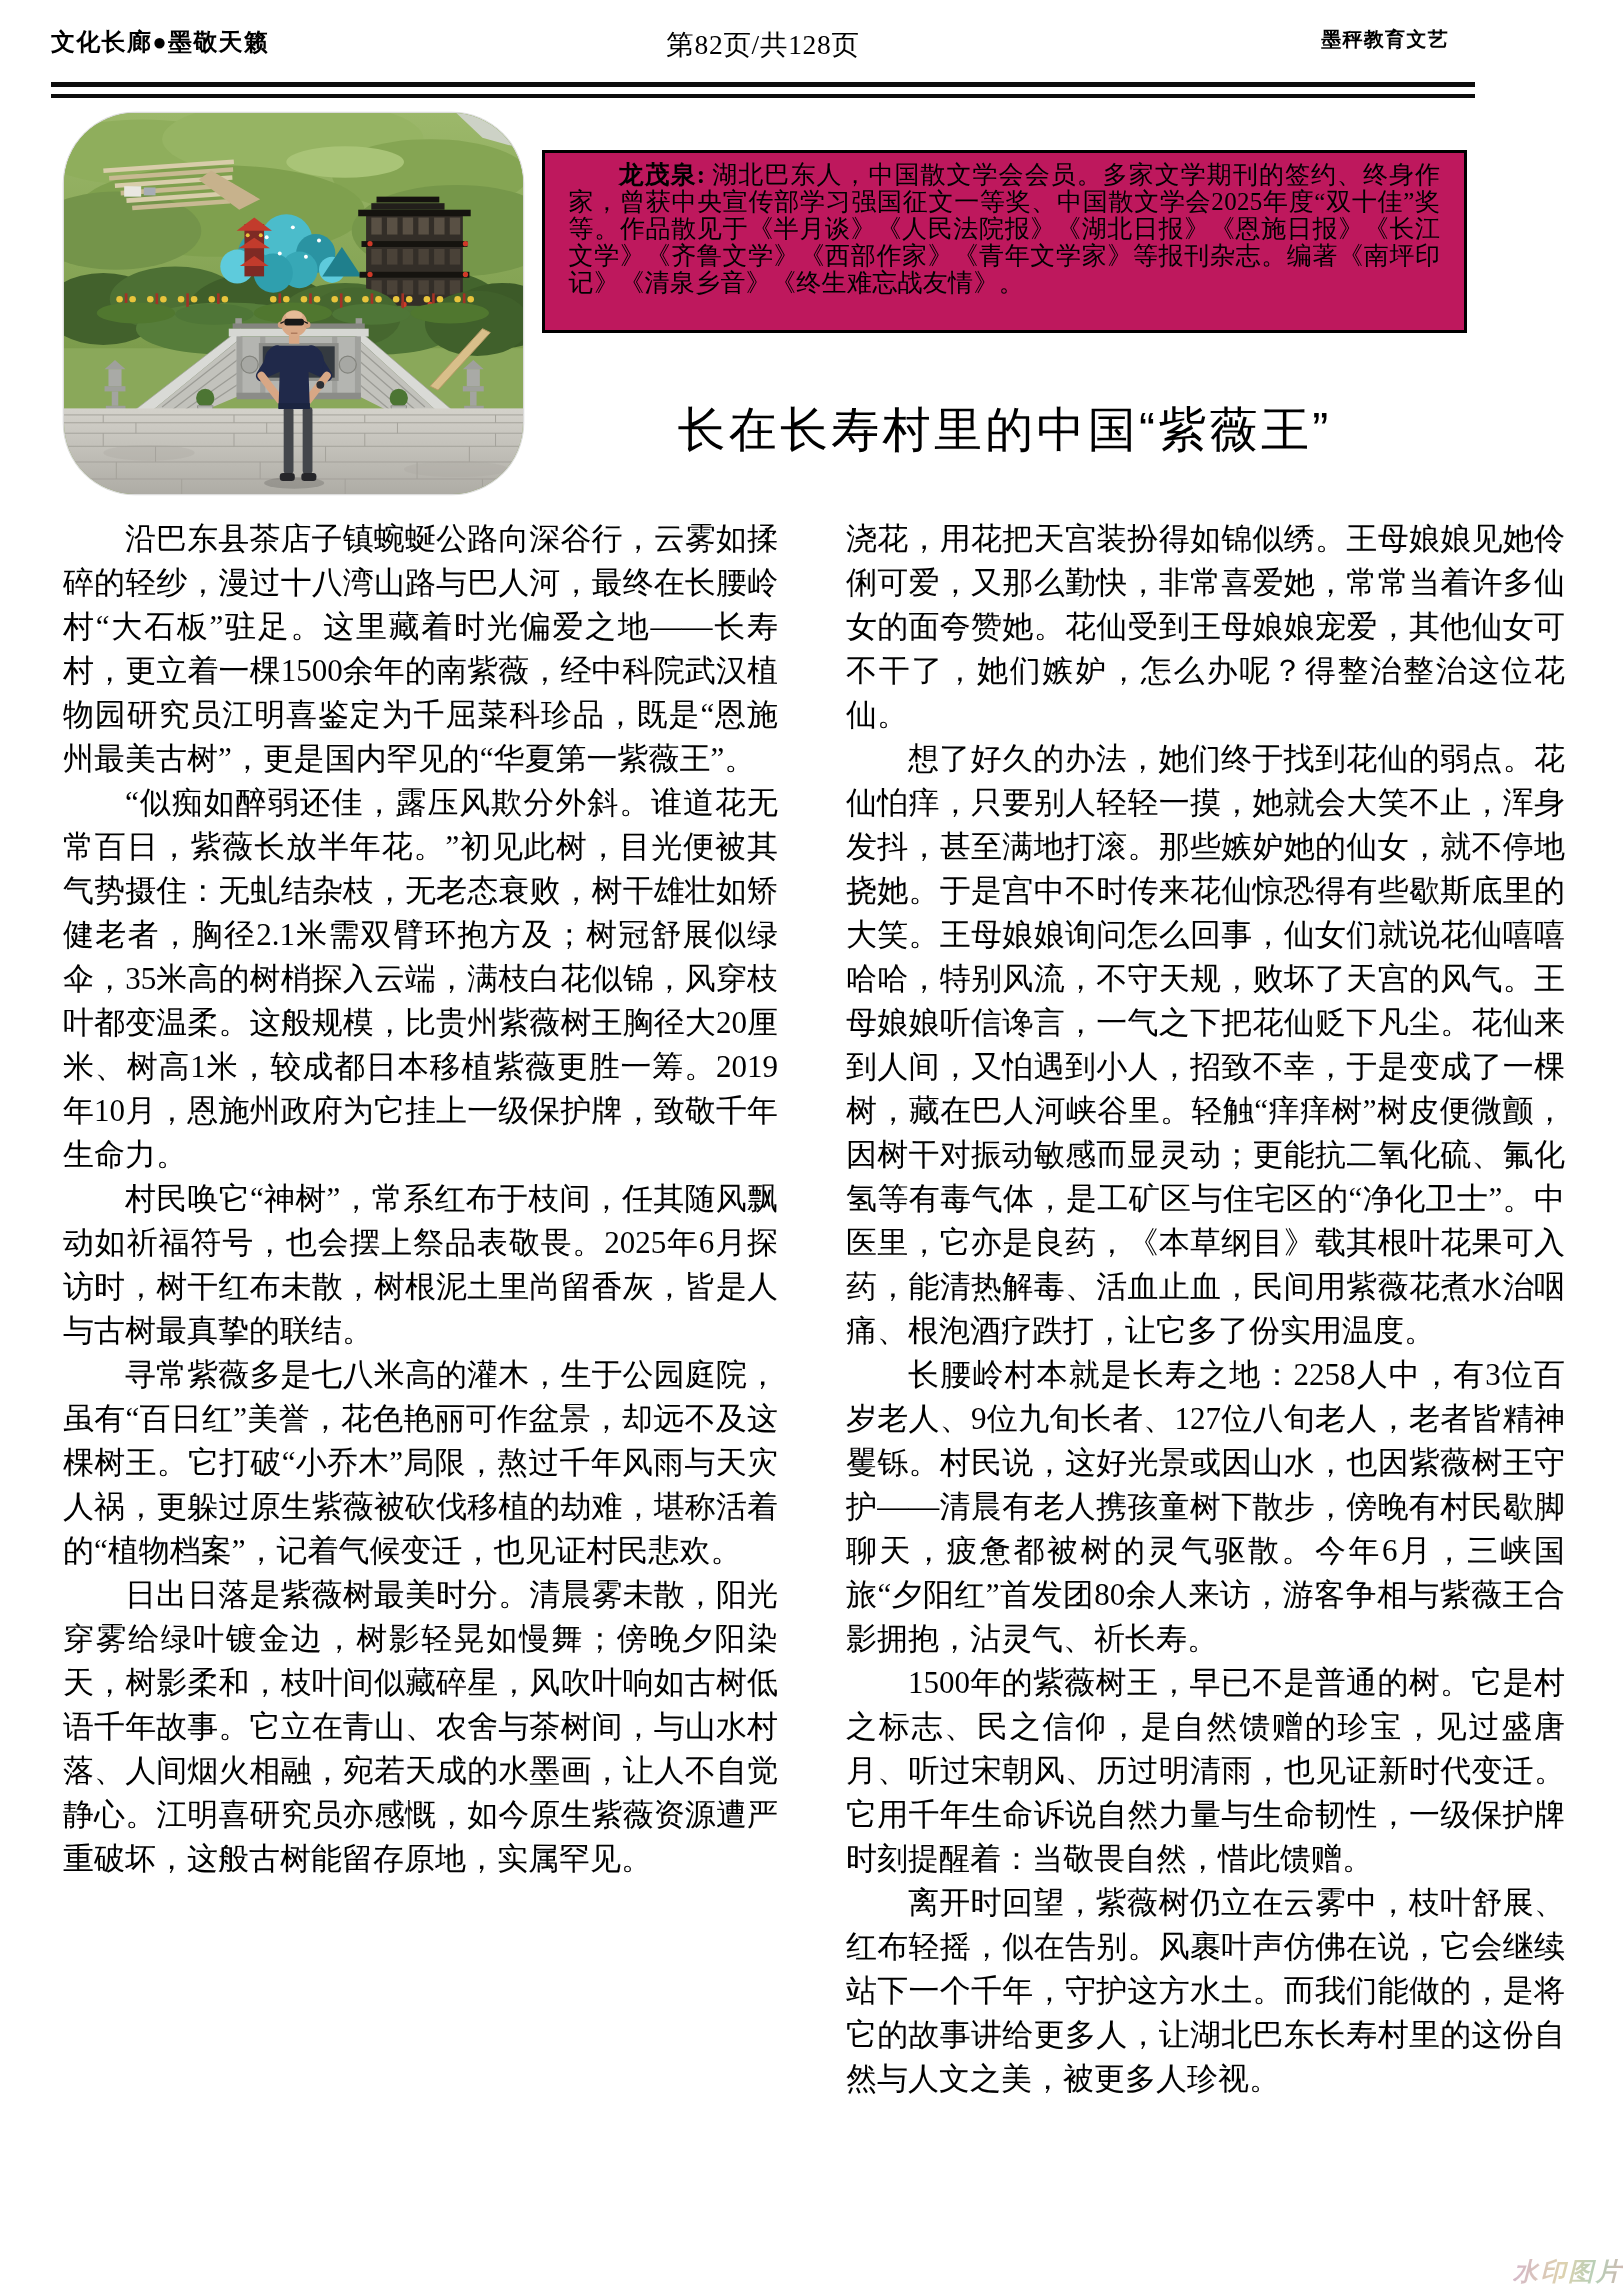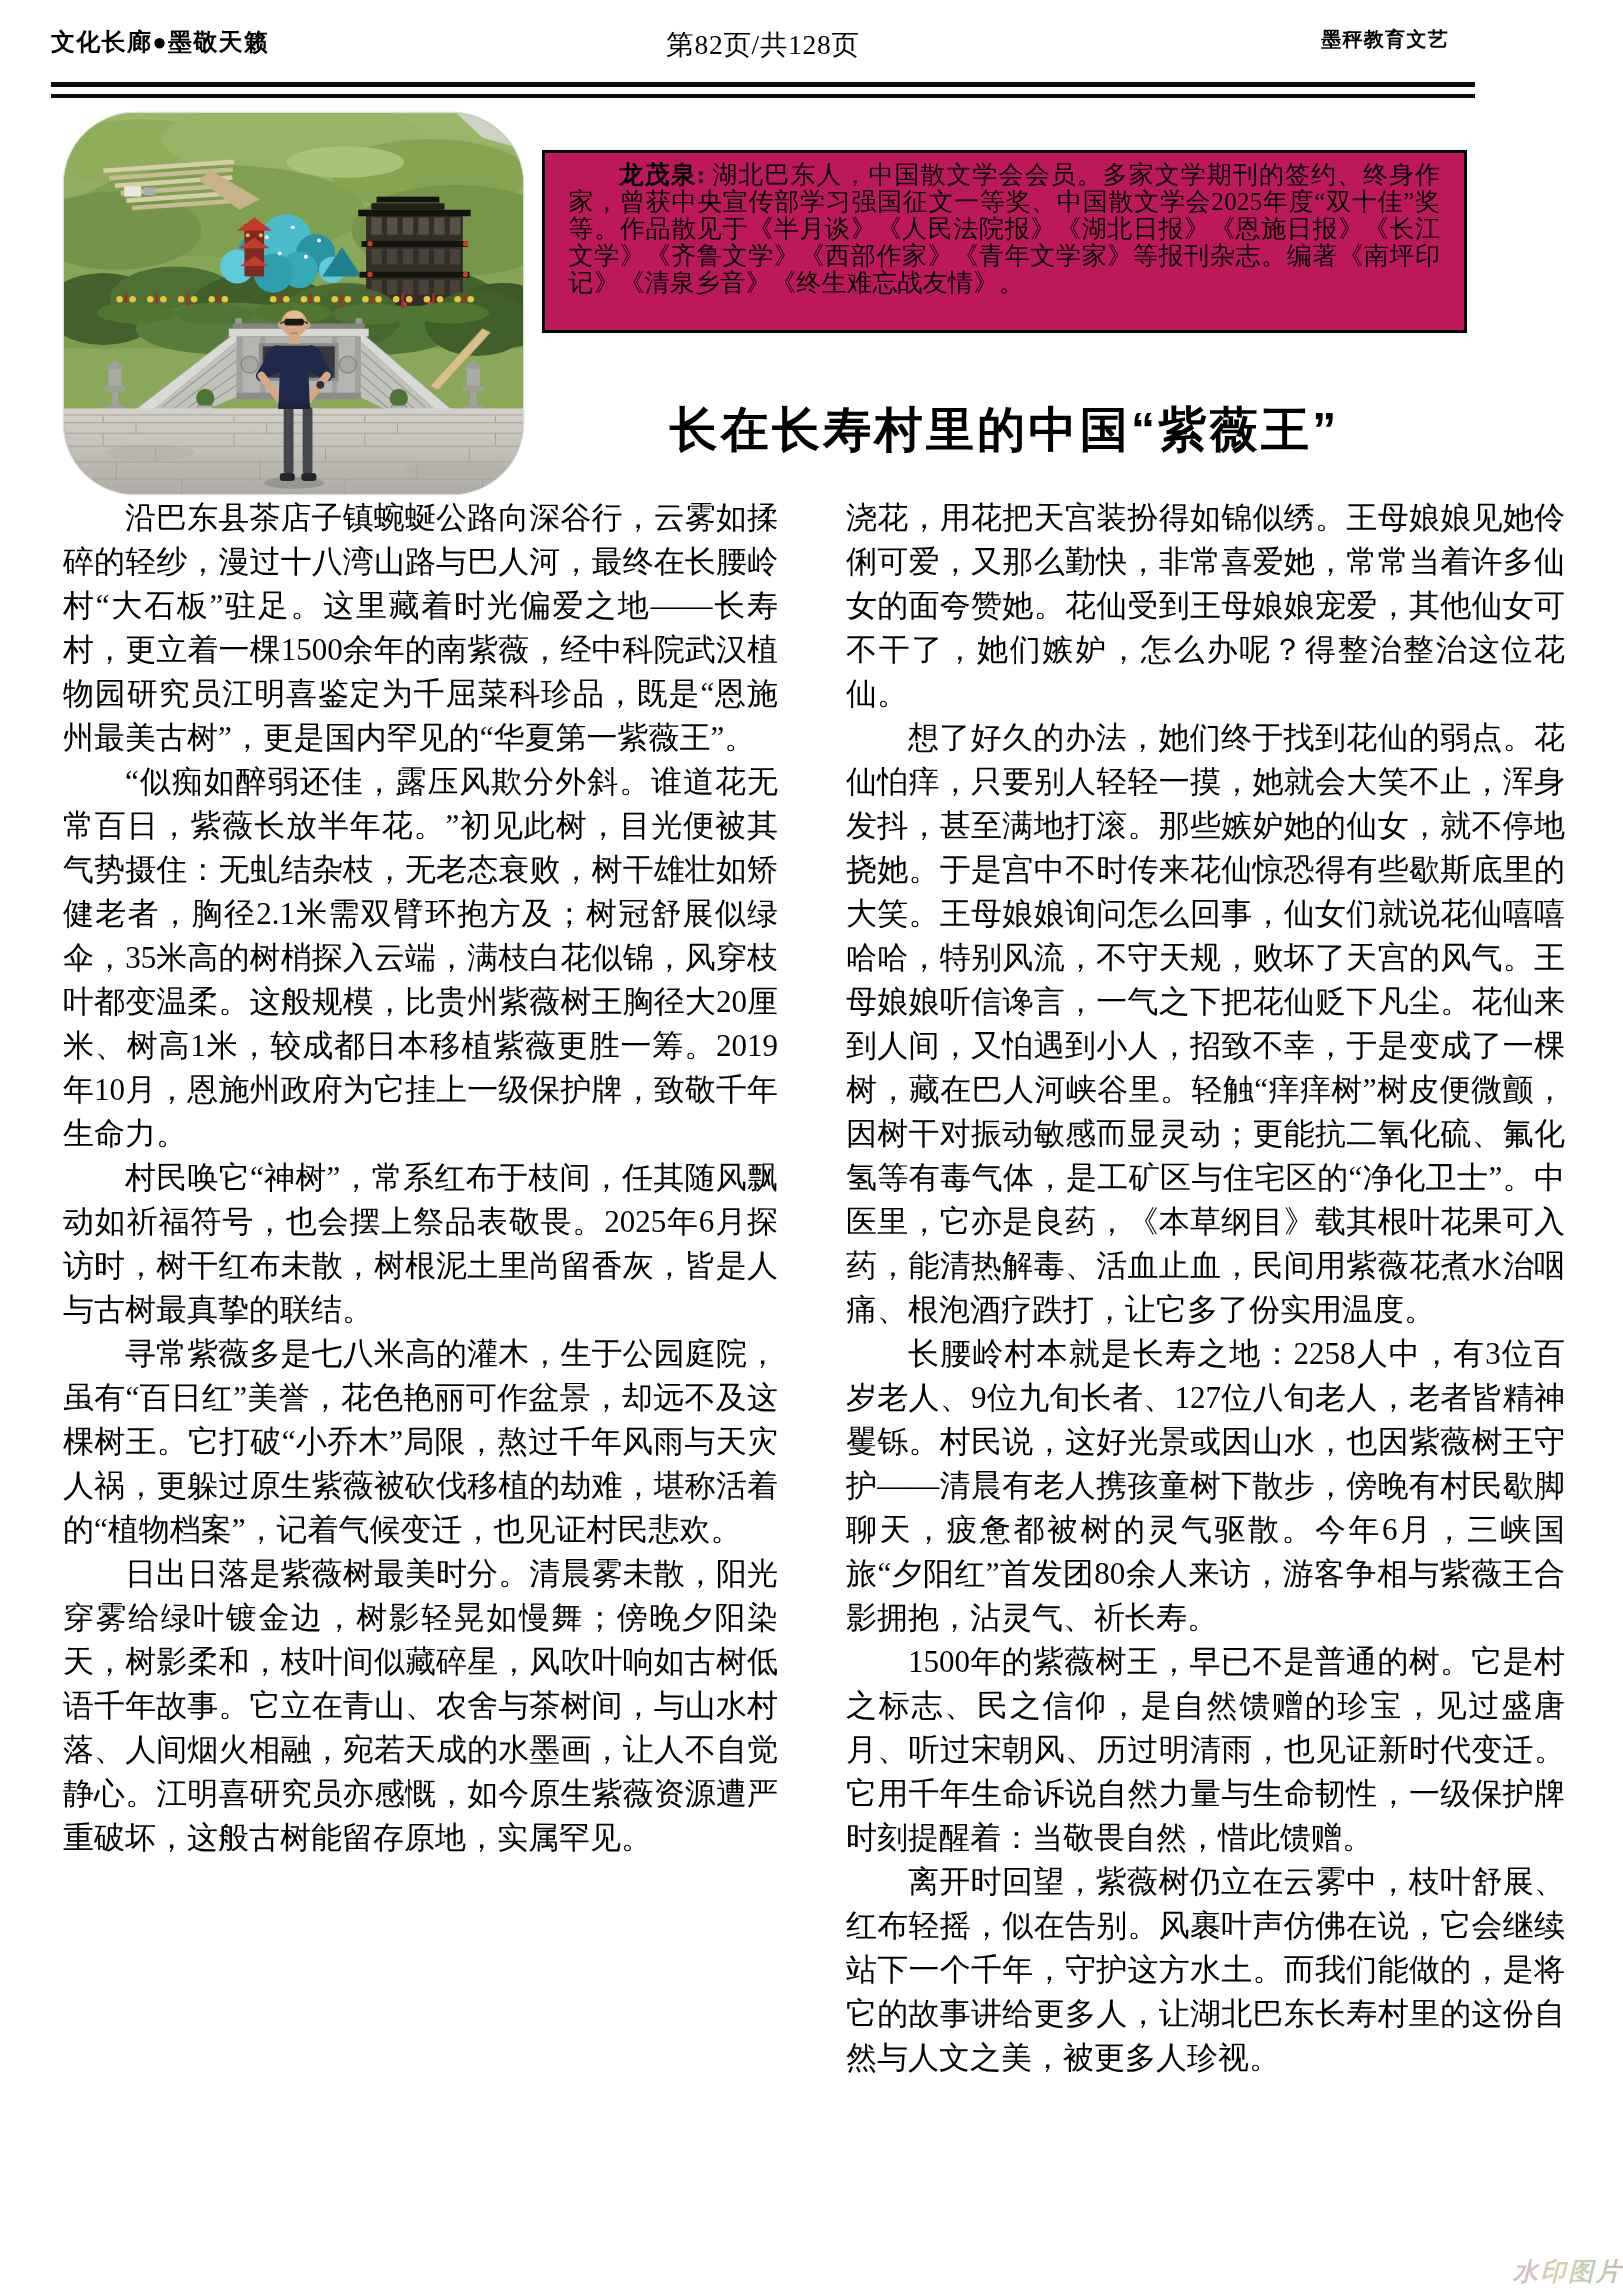--- a/index.html
+++ b/index.html
@@ -30,24 +30,24 @@
   }
   .bio{
     margin:7.9px 23.6px 0 23.6px;font-size:25px;line-height:27px;
     text-indent:2em;text-align:justify;letter-spacing:0.3px;
   }
   .bio b{margin-right:0.25em;}
   
   .title{
     position:absolute;left:542px;top:398px;width:925px;margin:0;
     text-align:center;font-family:"Liberation Sans",sans-serif;
-    font-weight:700;font-size:48px;letter-spacing:3.3px;white-space:nowrap;
-  }
-  
-  .col{position:absolute;top:496px;font-size:31px;line-height:44px;text-align:justify;}
+    font-weight:400;font-size:48px;letter-spacing:3.3px;white-space:nowrap;
+  }
+  
+  .col{position:absolute;top:517px;font-size:31px;line-height:44px;text-align:justify;}
   .col-left{left:63px;width:715px;}
   .col-right{left:846px;width:719px;}
   .para{margin:0;text-indent:2em;}
   .para.no-indent{text-indent:0;}
   
   .watermark{
     position:absolute;left:1513px;top:2255px;
     font-size:25px;font-weight:bold;font-style:italic;letter-spacing:2.6px;
     background:linear-gradient(100deg,#c9a3bd 0%,#d6c79c 45%,#a3c4a6 75%,#c8a59e 100%);
     -webkit-background-clip:text;background-clip:text;color:transparent;opacity:.8;

